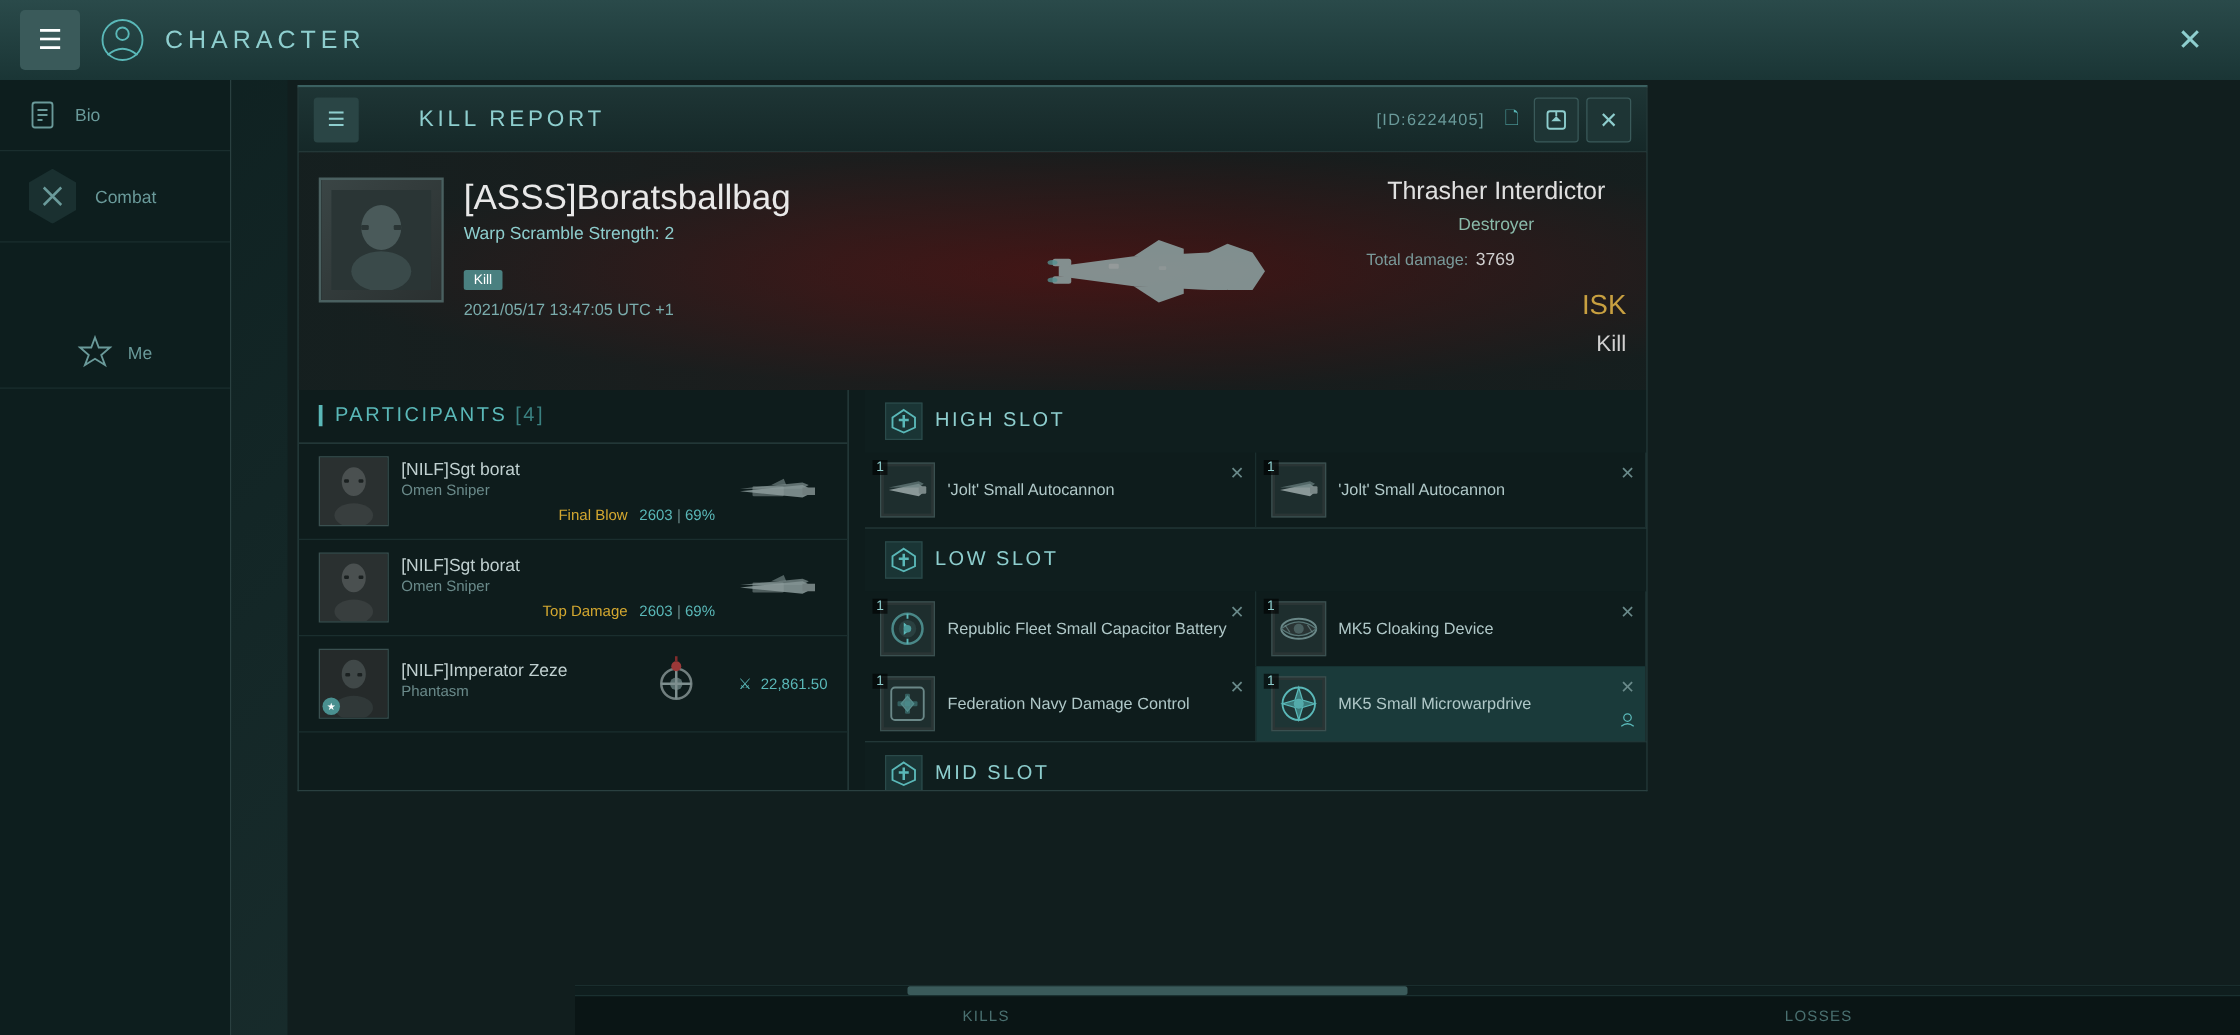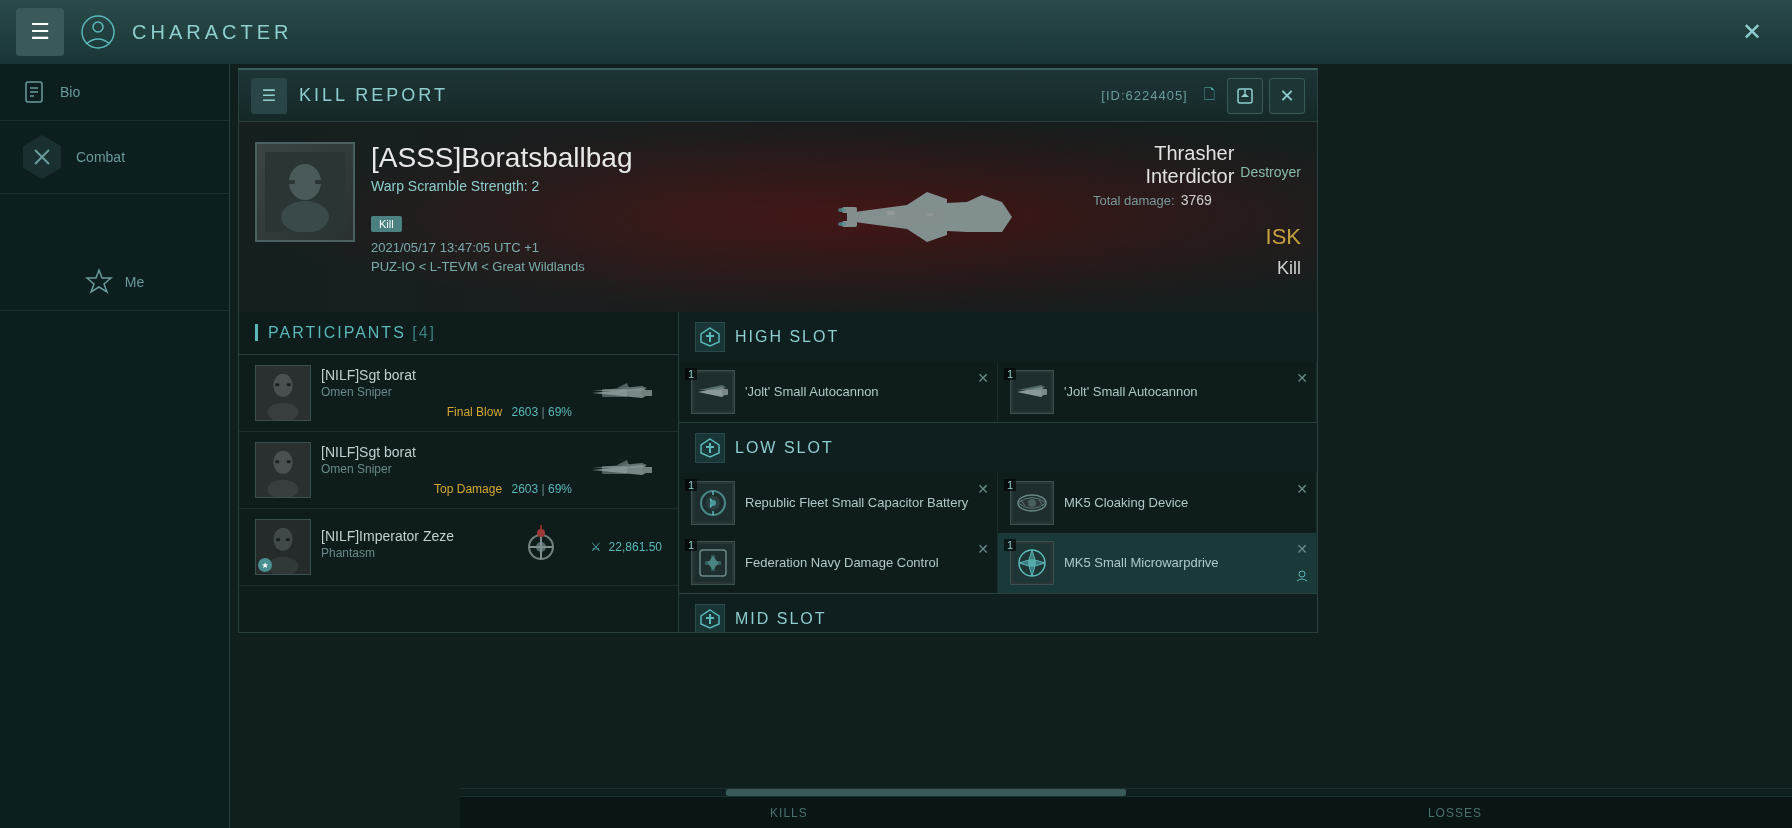--- a/index.html
+++ b/index.html
@@ -62,21 +62,21 @@
       display: flex; align-items: center; justify-content: center;
       cursor: pointer;
       color: #8ecece;
       font-size: 24px;
     }
 
     
     .sidebar {
       position: absolute;
       left: 0; top: 64px; bottom: 0;
-      width: 230px;
+      width: 185px;
       background: #0d1e1e;
       border-right: 1px solid #2a4040;
     }
 
     .sidebar-item {
       display: flex; align-items: center;
       padding: 14px 20px;
       gap: 12px;
       color: #6a9a9a;
       cursor: pointer;
@@ -134,20 +134,21 @@
       color: #8ecece;
     }
 
     .panel-title {
       font-size: 18px;
       font-weight: 300;
       letter-spacing: 3px;
       color: #8ecece;
       text-transform: uppercase;
       flex: 1;
+      margin-left: 36px;
     }
 
     .panel-id {
       font-size: 13px;
       color: #6a9a9a;
       letter-spacing: 1px;
     }
 
     .panel-actions {
       display: flex; gap: 6px;
@@ -297,20 +298,21 @@
     .kr-kill-label {
       font-size: 18px;
       color: #d0d0d0;
       margin-top: 8px;
     }
 
     
     .panel-body {
       display: flex;
       height: calc(100% - 242px);
+      gap: 13px;
     }
 
     
     .participants-section {
       width: 440px;
       flex-shrink: 0;
       border-right: 1px solid #2a4040;
       overflow-y: auto;
     }
 
@@ -641,21 +643,20 @@
           </svg>
         </div>
       </div>
       <div class="kr-info">
         <div class="kr-name">[ASSS]Boratsballbag</div>
         <div class="kr-warp">Warp Scramble Strength: 2</div>
         <div>
           <span class="kr-kill-badge">Kill</span>
         </div>
         <div class="kr-date">2021/05/17 13:47:05 UTC +1</div>
-        <div class="kr-location">PUZ-IO &lt; L-TEVM &lt; Great Wildlands</div>
       </div>
 
       <div class="kr-ship-area">
         <svg class="ship-svg" viewBox="0 0 220 120">
 
           <g fill="#9ab8b8" opacity="0.75">
 
             <polygon points="180,60 140,45 80,48 20,56 20,64 80,72 140,75 180,60"></polygon>
 
             <polygon points="140,45 155,38 165,55 155,75 140,75"></polygon>
@@ -669,21 +670,21 @@
 
             <rect x="60" y="54" width="8" height="4" rx="1" fill="#c0d0d0" opacity="0.6"></rect>
             <rect x="100" y="56" width="6" height="3" rx="1" fill="#c0d0d0" opacity="0.4"></rect>
 
             <ellipse cx="15" cy="53" rx="4" ry="2" fill="#5ab8b8" opacity="0.8"></ellipse>
             <ellipse cx="15" cy="67" rx="4" ry="2" fill="#5ab8b8" opacity="0.8"></ellipse>
           </g>
         </svg>
       </div>
       <div class="kr-stats">
-        <div style="display:flex; align-items:flex-end; gap:6px; justify-content:flex-end;">
+        <div style="display:flex; align-items:center; gap:6px; justify-content:flex-end;flex-direction:column;">
           <span class="kr-ship-name">Thrasher Interdictor</span>
           <span class="kr-ship-type">Destroyer</span>
         </div>
         <div style="display:flex; align-items:baseline; gap:6px; margin-top:4px;">
           <span class="kr-damage-label">Total damage:</span>
           <span class="kr-damage-value">3769</span>
         </div>
         <div style="display:flex; align-items:baseline; gap:6px; justify-content:flex-end; margin-top:8px;">
           <span class="kr-isk-unit">ISK</span>
         </div>

